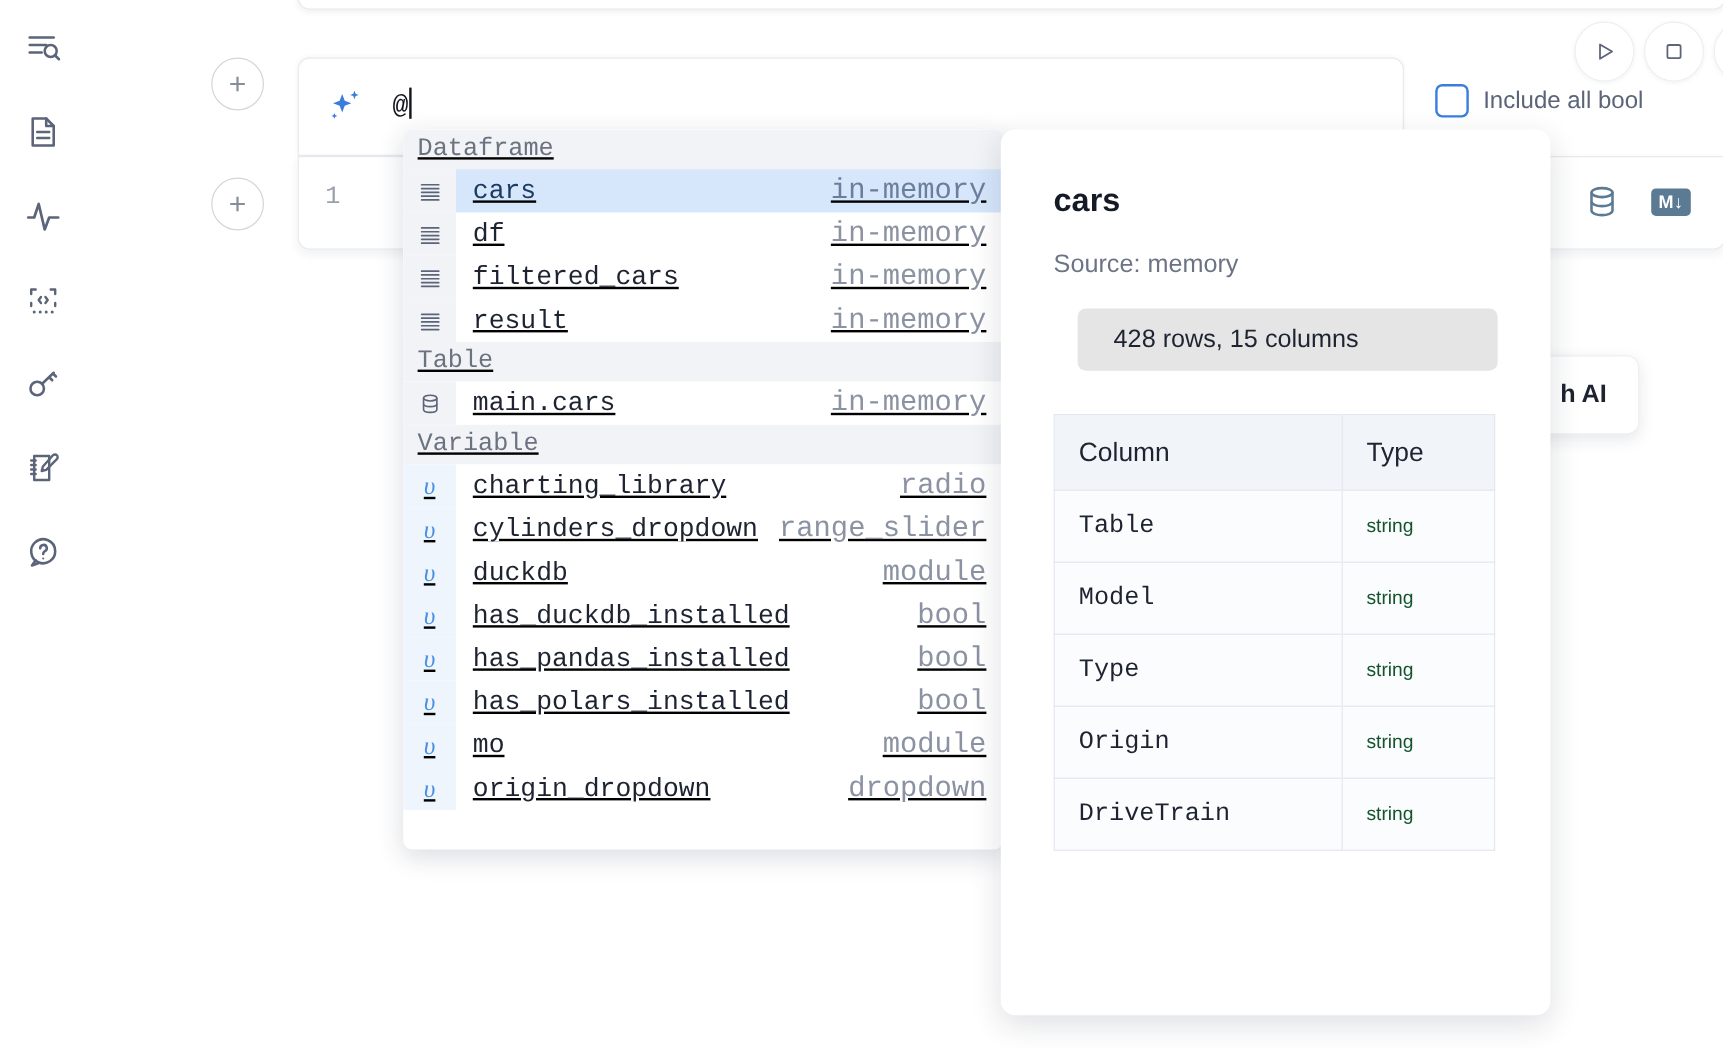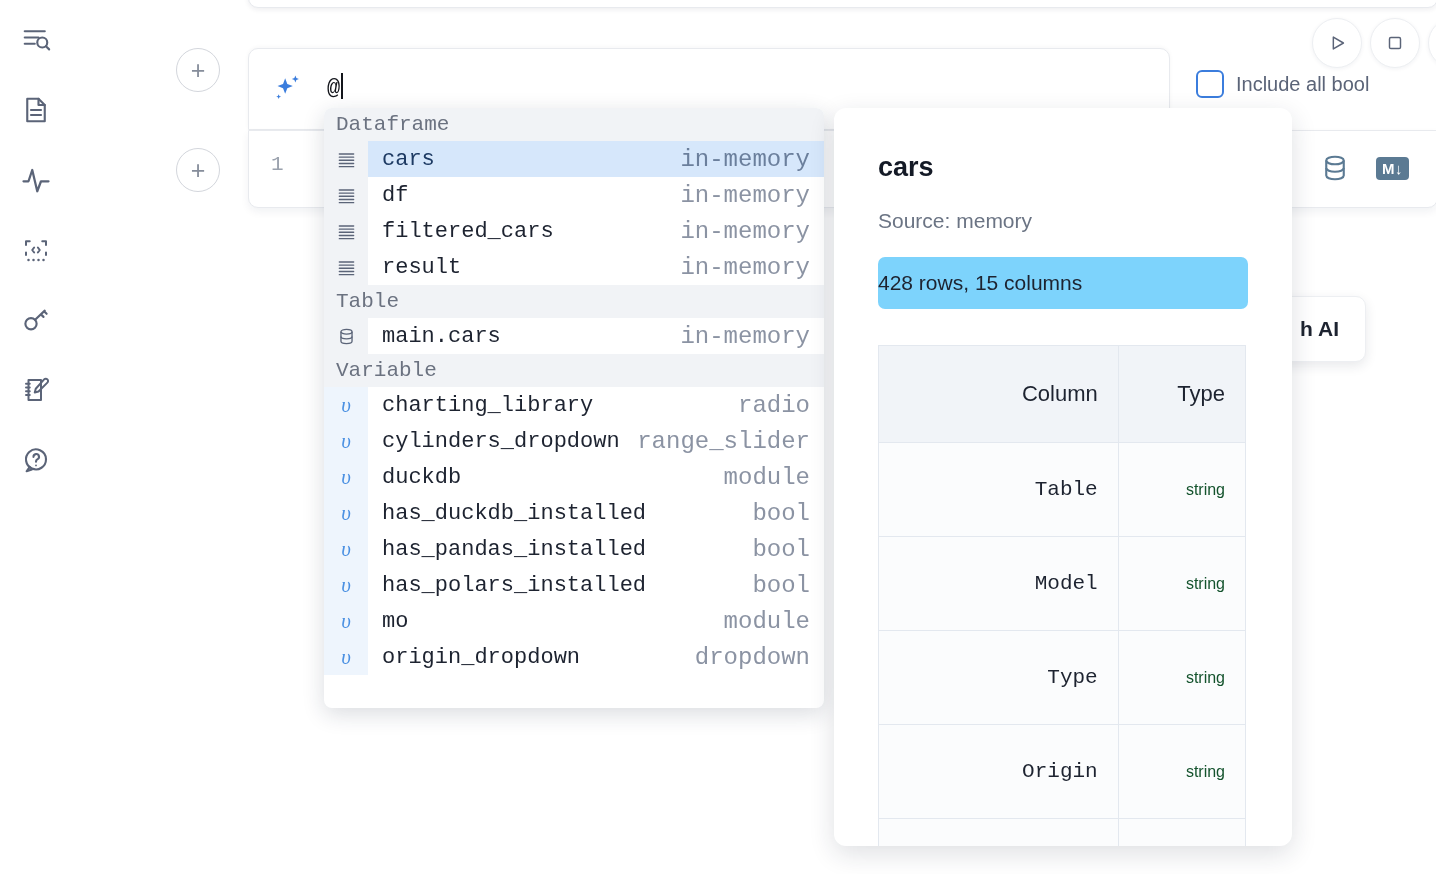--- a/index.html
+++ b/index.html
@@ -109,24 +109,25 @@
   .ai-panel {
     position: absolute; left: 1100px; top: 296px; width: 266px; height: 66px;
     background: #fff; border: 1px solid #edeff2; border-radius: 10px;
     box-shadow: 0 4px 12px rgba(25,35,60,.10);
     display: flex; align-items: center; justify-content: flex-end;
     padding-right: 26px; font-size: 21px; font-weight: bold; color: #1d2330;
   }
 
   
   .ac {
-    position: absolute; left: 324px; top: 108px; width: 500px; height: 600px;
+    position: absolute; left: 336px; top: 108px; width: 500px; height: 600px;
     background: #ffffff; border-radius: 8px;
     box-shadow: 0 6px 22px rgba(25,35,60,.16);
     overflow: hidden;
+    text-decoration: underline;
   }
   .ac-section {
     background: #f1f3f6; color: #6b7280;
     font-family: "Liberation Mono", monospace; font-size: 21px;
     padding: 5px 0 5px 12px;
   }
   .ac-item {
     display: flex; align-items: center; height: 36px; cursor: pointer;
     background: #ffffff;
   }
@@ -160,29 +161,29 @@
   
   .detail {
     position: absolute; left: 834px; top: 108px; width: 458px; height: 738px;
     background: #ffffff; border-radius: 12px;
     box-shadow: 0 8px 26px rgba(25,35,60,.14);
     overflow: hidden; padding: 44px 44px 0 44px;
   }
   .detail-title { font-size: 27px; font-weight: bold; color: #141a26; }
   .detail-source { font-size: 21px; color: #6b7484; margin-top: 26px; }
   .detail-shape {
-    margin-top: 24px; background: #7dd3fc; border-radius: 7px;
-    padding: 14px 0; font-size: 21px; color: #1d2330;
+    margin-top: 24px; background: #e5e5e5; border-radius: 7px;
+    padding: 14px 30px; font-size: 21px; color: #1d2330; margin-left: 20px;
   }
   .detail-table {
     margin-top: 36px; width: 368px; border-collapse: collapse;
     border: 1px solid #e3e8ef;
   }
   .detail-table th, .detail-table td {
-    border: 1px solid #e3e8ef; text-align: right; padding: 35px 20px;
+    border: 1px solid #e3e8ef; text-align: left; padding: 18px 20px;
   }
   .detail-table th {
     background: #f1f4f8; font-weight: normal;
     font-size: 22px; color: #1d2330;
   }
   .detail-table td.col {
     font-family: "Liberation Mono", monospace; font-size: 21px; color: #1d2330;
     background: #fbfcfd;
   }
   .detail-table td.typ { font-size: 16px; color: #14532d; background: #fbfcfd; }

